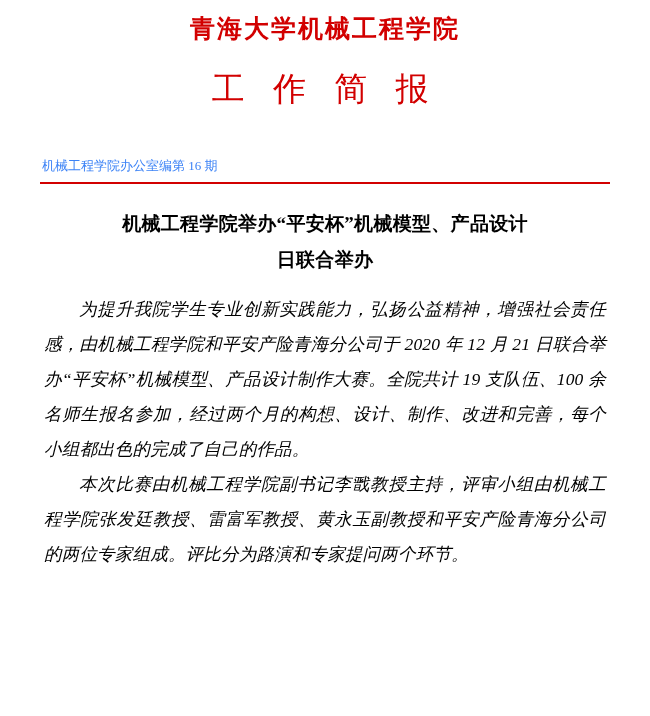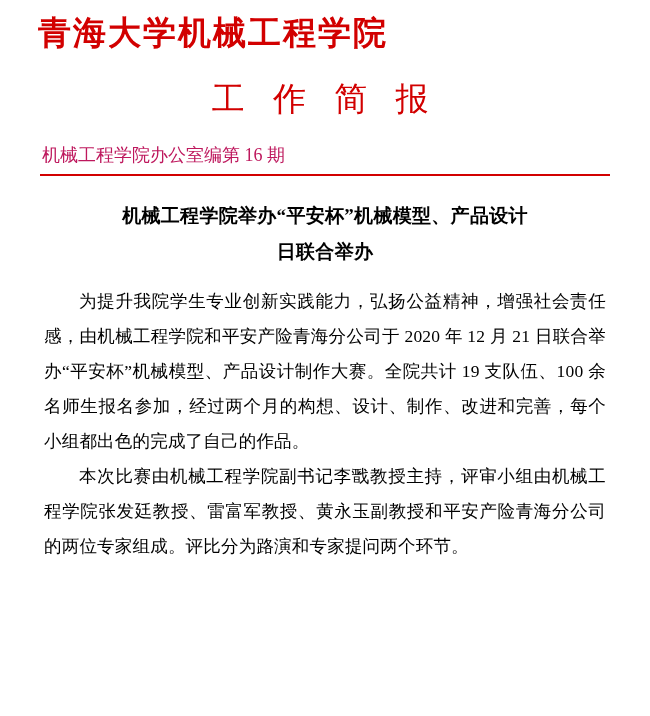--- a/index.html
+++ b/index.html
@@ -15,45 +15,45 @@
     overflow: hidden;
   }
   .page {
     width: 650px;
     height: 716px;
     box-sizing: border-box;
     padding: 0 38px;
     position: relative;
   }
   .masthead-title {
-    text-align: left;
+    text-align: center;
     color: #d20000;
     font-weight: bold;
-    font-size: 33px;
+    font-size: 25px;
     letter-spacing: 2px;
     margin-top: 14px;
     line-height: 1.2;
     font-family: "Liberation Serif", "DejaVu Serif", serif;
   }
   .masthead-sub {
     text-align: center;
     color: #d20000;
     font-weight: normal;
     font-size: 33px;
     letter-spacing: 10px;
     margin-top: 26px;
     line-height: 1.2;
   }
   .meta-row {
     display: flex;
     justify-content: space-between;
     align-items: flex-end;
-    color: #be185d;
-    font-size: 18px;
-    margin-top: 24px;
+    color: #3b82f6;
+    font-size: 13px;
+    margin-top: 47px;
     padding: 0 6px 0 4px;
     font-family: "Liberation Serif", "DejaVu Serif", serif;
   }
   .meta-left, .meta-right {
     white-space: nowrap;
   }
   .rule {
     border: none;
     border-top: 2px solid #d20000;
     margin: 7px 2px 0 2px;
@@ -73,20 +73,21 @@
     line-height: 2.0;
     text-align: justify;
     text-justify: inter-ideograph;
     margin-top: 14px;
     padding: 0 6px;
     letter-spacing: 0.2px;
   }
   .body-text p {
     margin: 0;
     text-indent: 2em;
+    font-style: italic;
   }
 </style>
 </head>
 <body>
 
 <div class="page">
 
   <div class="masthead-title">青海大学机械工程学院</div>
 
   <div class="masthead-sub">工 作 简 报</div>

